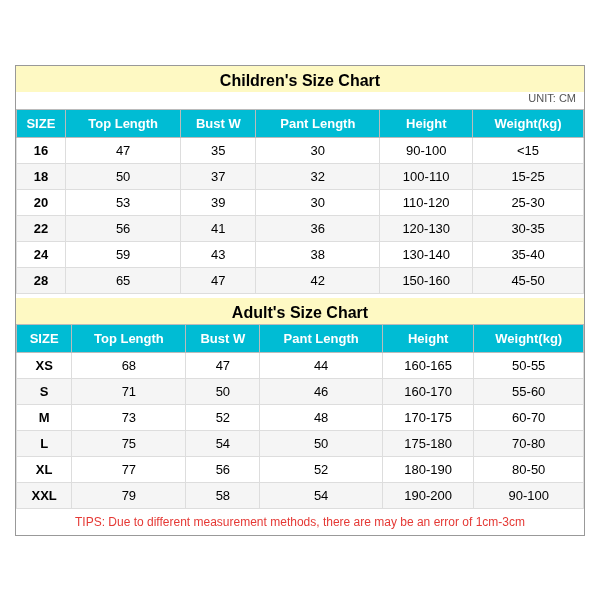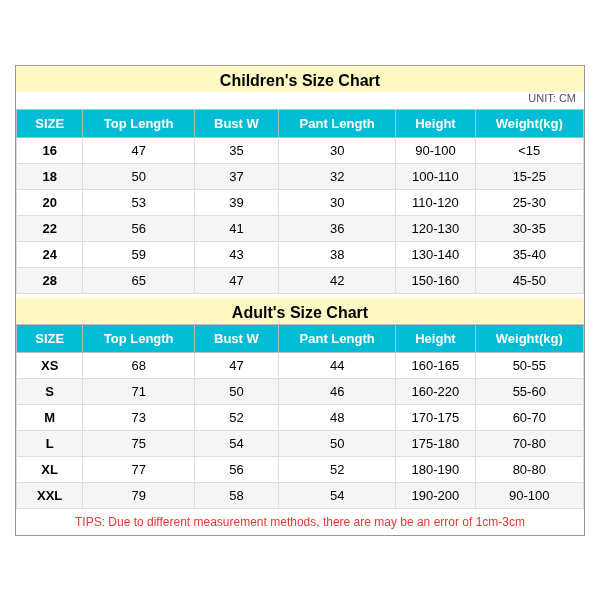--- a/index.html
+++ b/index.html
@@ -35,21 +35,21 @@
     }
     table {
       width: 100%;
       border-collapse: collapse;
     }
     thead tr {
       background: #00bcd4;
       color: #fff;
     }
     thead th {
-      padding: 6px 15px;
+      padding: 6px 0;
       text-align: center;
       border: 1px solid #bbb;
       font-size: 13px;
       font-weight: bold;
     }
     tbody tr {
       background: #fff;
     }
     tbody tr:nth-child(even) {
       background: #f5f5f5;
@@ -164,21 +164,21 @@
             <td>47</td>
             <td>44</td>
             <td>160-165</td>
             <td>50-55</td>
           </tr>
           <tr>
             <td>S</td>
             <td>71</td>
             <td>50</td>
             <td>46</td>
-            <td>160-220</td>
+            <td>160-170</td>
             <td>55-60</td>
           </tr>
           <tr>
             <td>M</td>
             <td>73</td>
             <td>52</td>
             <td>48</td>
             <td>170-175</td>
             <td>60-70</td>
           </tr>
@@ -189,21 +189,21 @@
             <td>50</td>
             <td>175-180</td>
             <td>70-80</td>
           </tr>
           <tr>
             <td>XL</td>
             <td>77</td>
             <td>56</td>
             <td>52</td>
             <td>180-190</td>
-            <td>80-80</td>
+            <td>80-50</td>
           </tr>
           <tr>
             <td>XXL</td>
             <td>79</td>
             <td>58</td>
             <td>54</td>
             <td>190-200</td>
             <td>90-100</td>
           </tr>
         </tbody>

